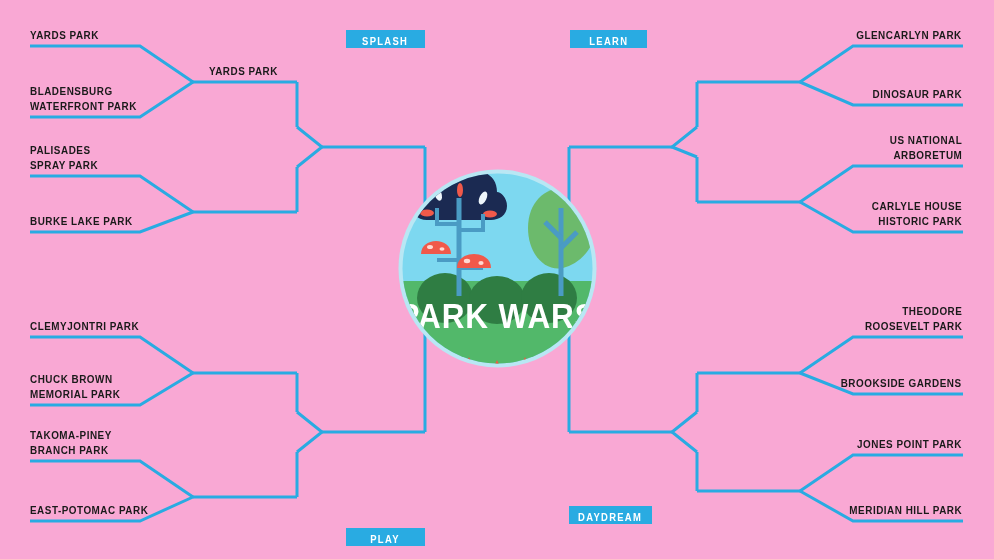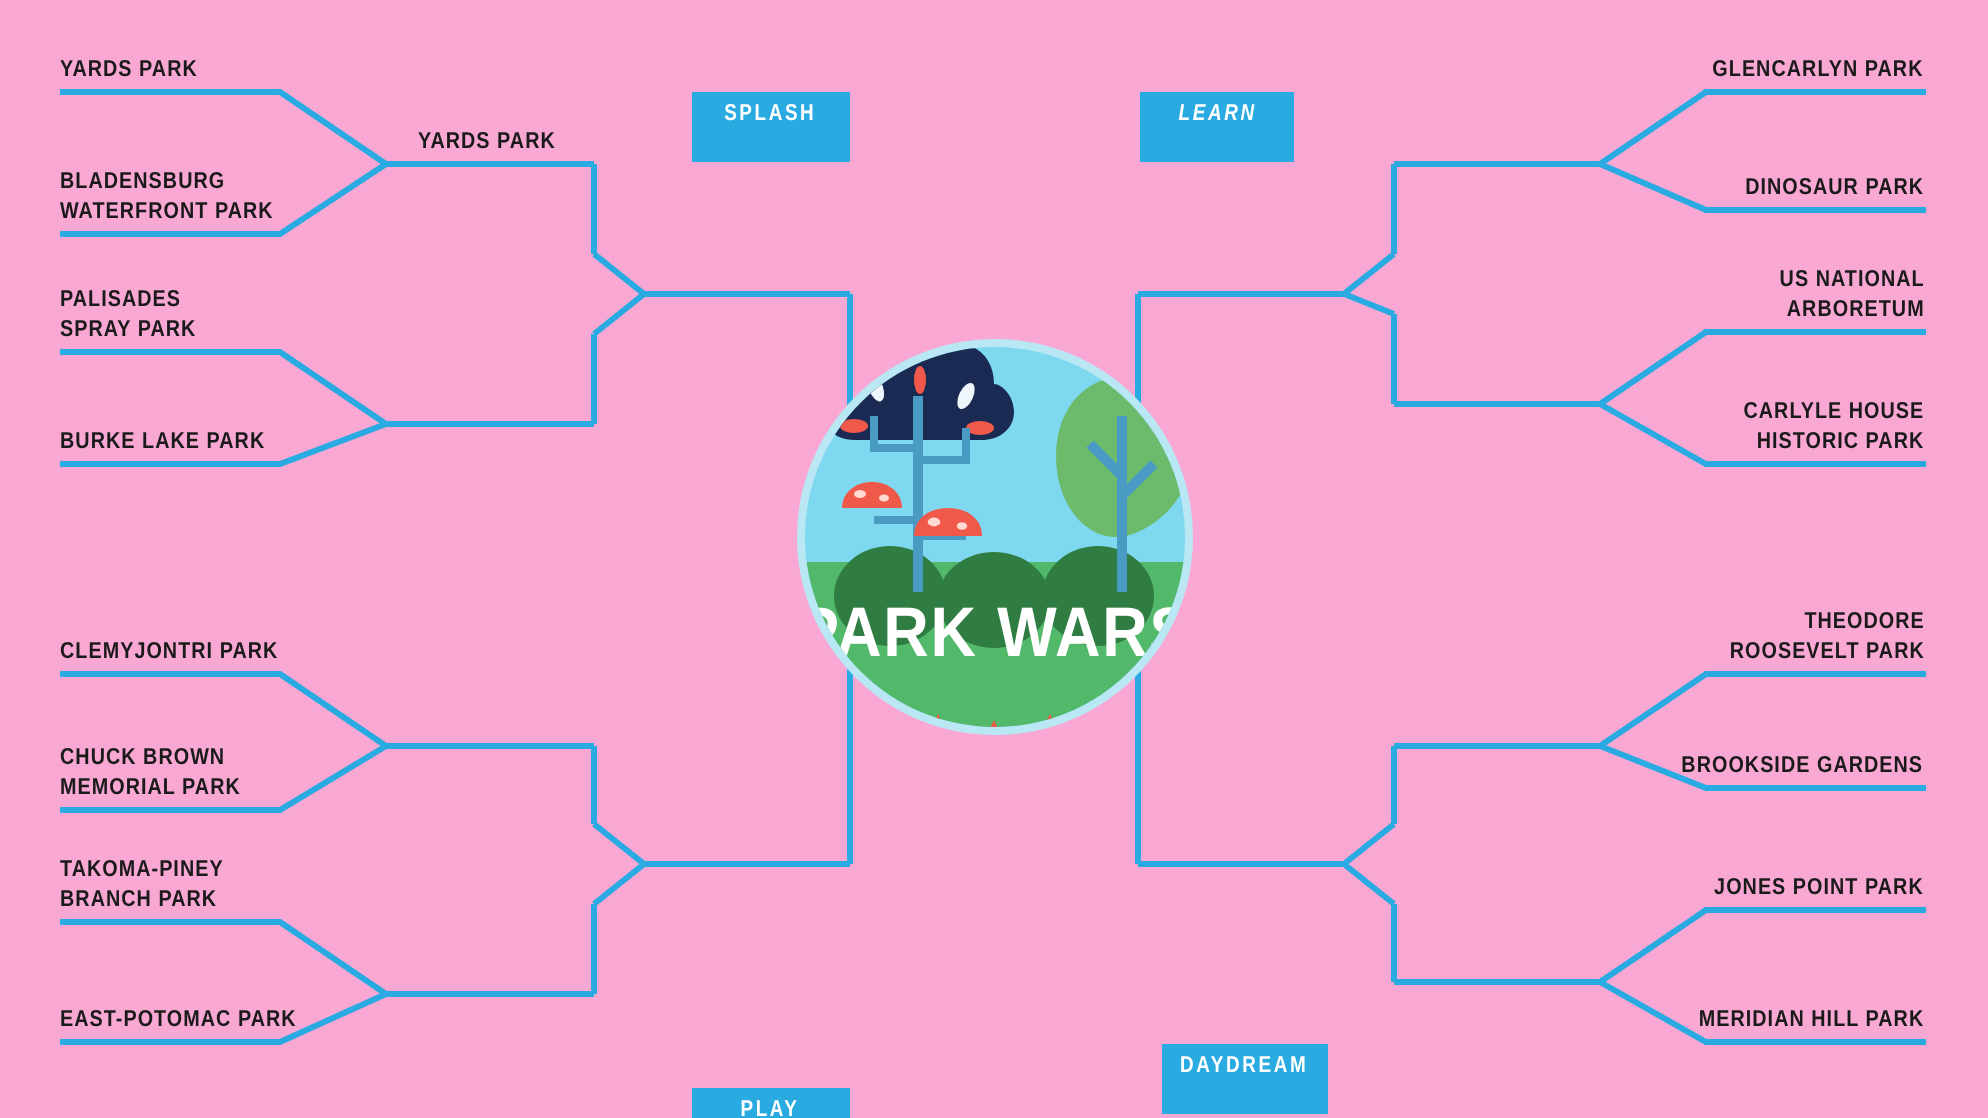--- a/index.html
+++ b/index.html
@@ -45,25 +45,24 @@
   }
   .winner-left{ transform-origin:left bottom; text-align:left; }
 
   .cat-chip{
     position:absolute;
     background:#29abe2;
     color:#ffffff;
     font-size:11.5px;
     font-weight:bold;
     letter-spacing:1.6px;
-    height:35px;
+    height:18px;
     line-height:23px;
     text-align:center;
     box-sizing:border-box;
-    margin-top:16px;
   }
   .cat-chip span{ display:inline-block; transform:scaleX(0.82); }
 
   #logo{
     position:absolute;
     left:397px; top:168px;
     width:201px; height:201px;
   }
   #logo svg{ display:block; width:201px; height:201px; }
   .logo-wordmark{
@@ -164,27 +163,27 @@
 
   <div class="seed-label seed-right" style="bottom:226px;">THEODORE
 ROOSEVELT PARK</div>
   <div class="seed-label seed-right" style="bottom:169px;">BROOKSIDE GARDENS</div>
   <div class="seed-label seed-right" style="bottom:108px;">JONES POINT PARK</div>
   <div class="seed-label seed-right" style="bottom:42px;">MERIDIAN HILL PARK</div>
 
   <div class="cat-chip" style="left:346px; top:30px; width:79px;">
     <span>SPLASH</span>
   </div>
-  <div class="cat-chip" style="left:570px; top:30px; width:77px;font-style:italic;">
+  <div class="cat-chip" style="left:570px; top:30px; width:77px;">
     <span>LEARN</span>
   </div>
   <div class="cat-chip" style="left:346px; top:528px; width:79px;">
     <span>PLAY</span>
   </div>
-  <div class="cat-chip" style="left:581px; top:506px; width:83px;">
+  <div class="cat-chip" style="left:569px; top:506px; width:83px;">
     <span>DAYDREAM</span>
   </div>
 
   <div id="logo">
     <svg viewBox="0 0 201 201" xmlns="http://www.w3.org/2000/svg">
       <defs>
         <clipPath id="badgeClip">
           <circle cx="100.5" cy="100.5" r="99"></circle>
         </clipPath>
         <clipPath id="innerClip">

